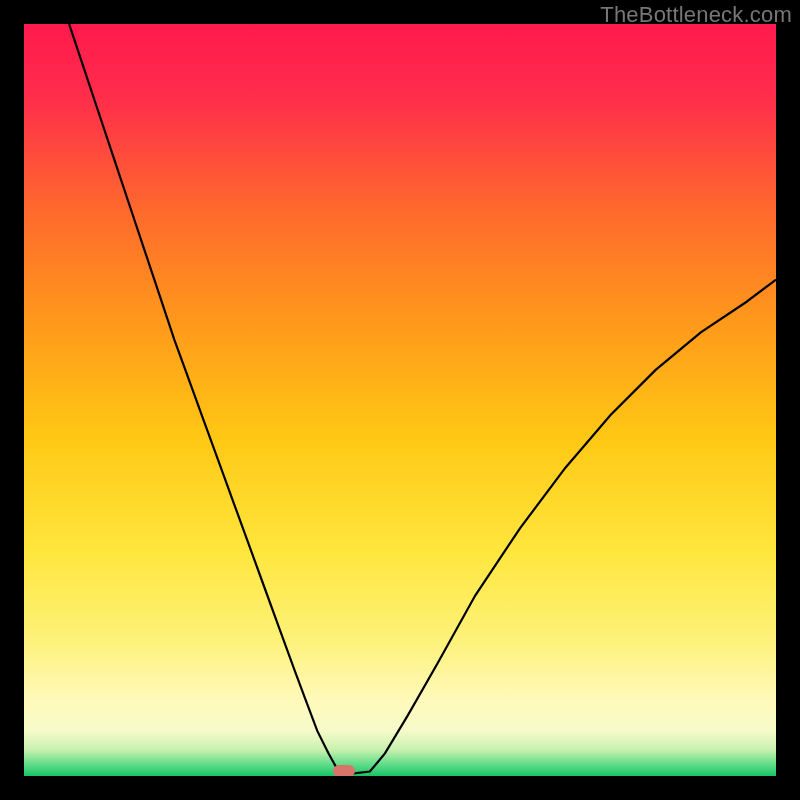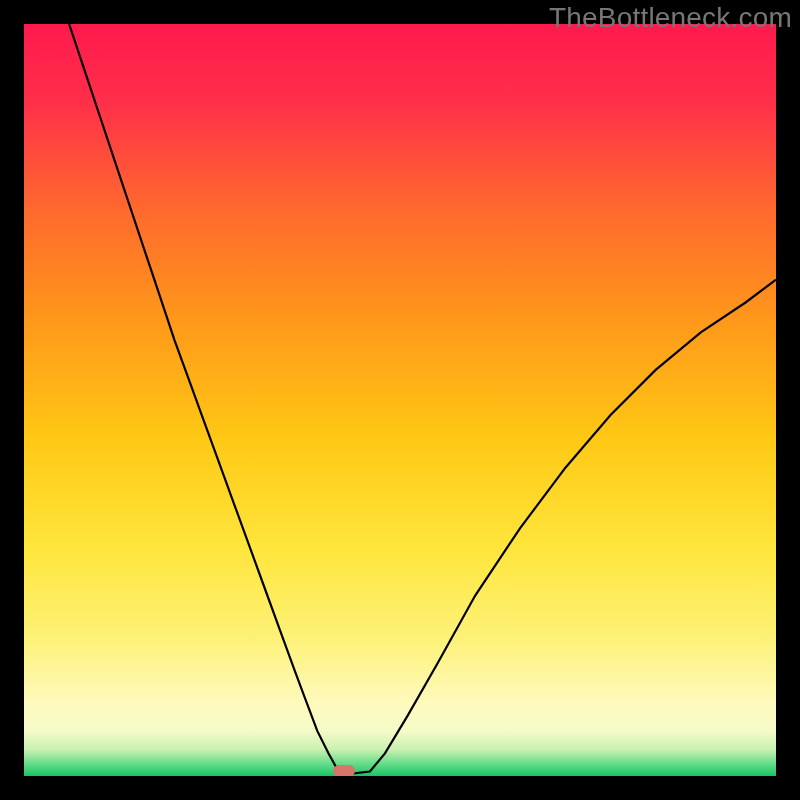--- a/index.html
+++ b/index.html
@@ -23,21 +23,21 @@
     left: 24px;
     top: 24px;
     width: 752px;
     height: 752px;
     overflow: hidden;
   }
   .watermark {
     position: absolute;
     top: 2px;
     right: 8px;
-    font-size: 28px;
+    font-size: 22px;
     font-weight: 500;
     color: #777;
     font-family: Arial, sans-serif;
     letter-spacing: 0.2px;
   }
   svg {
     display: block;
   }
   .marker {
     position: absolute;

